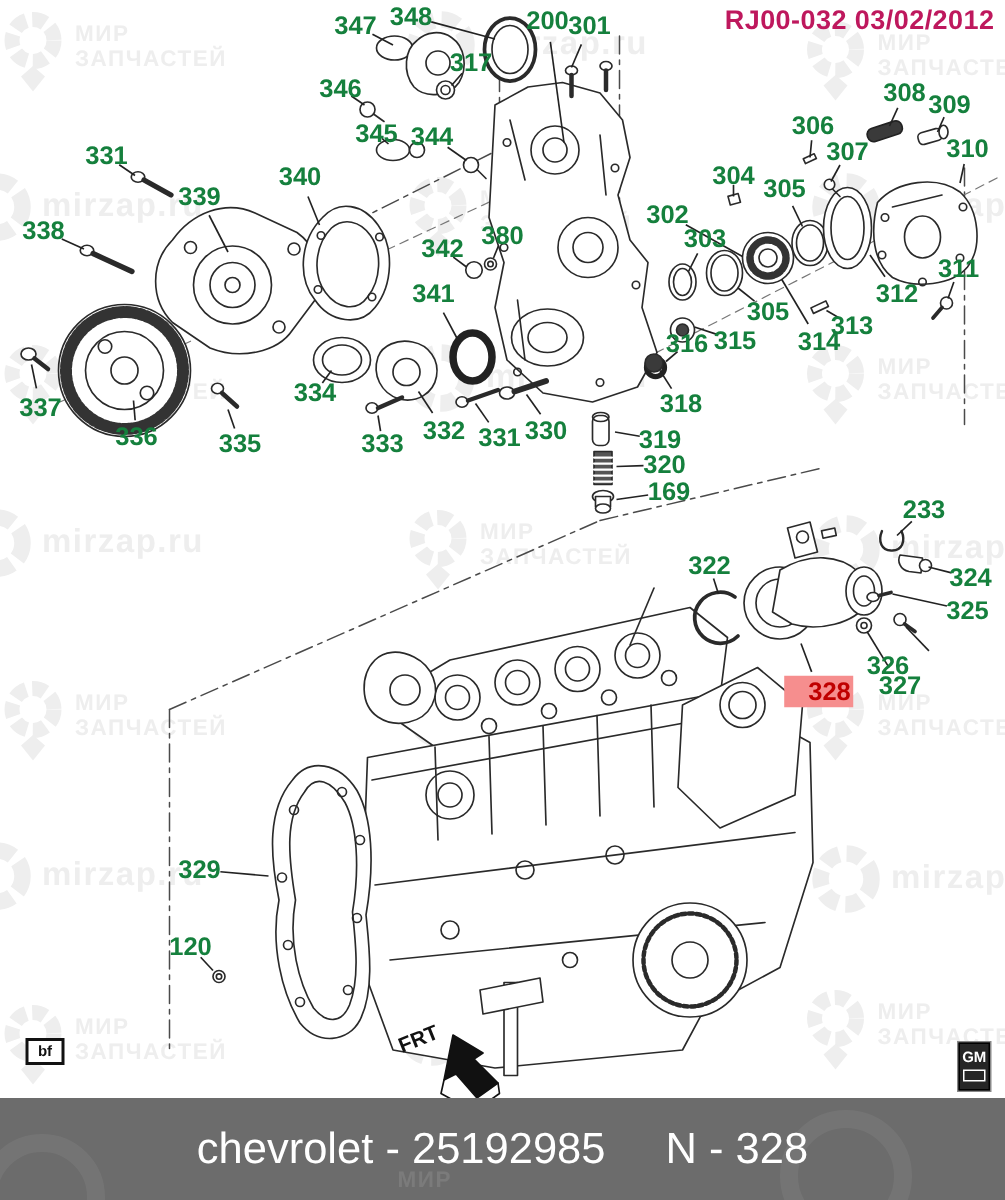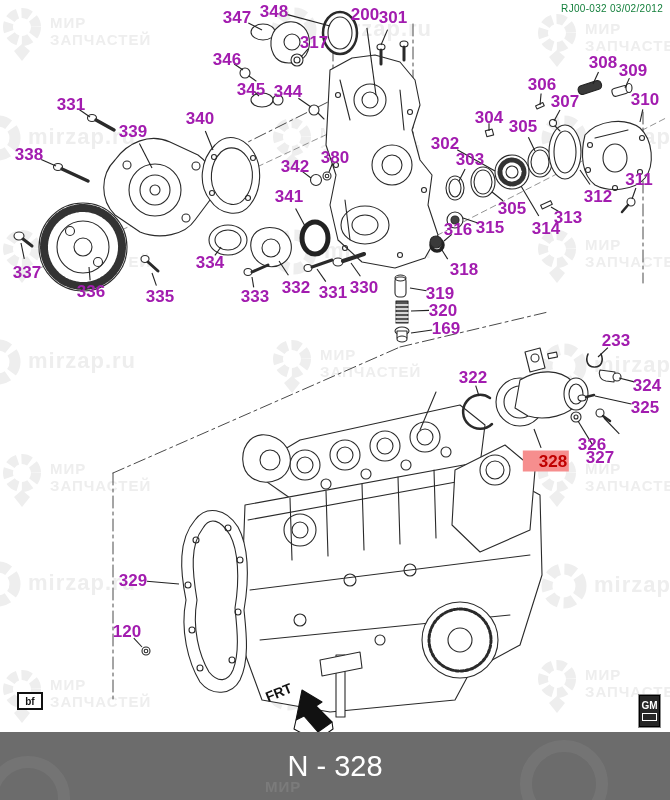--- a/index.html
+++ b/index.html
@@ -12,27 +12,27 @@
   .wm{position:absolute;display:flex;align-items:flex-start;white-space:nowrap;}
   .wm .wm-txt{font-weight:bold;color:#eeeeee;font-size:15px;line-height:17px;letter-spacing:1px;padding-top:8px;padding-left:6px;}
   .wm .wm-ru{font-weight:bold;color:#eeeeee;font-size:22px;letter-spacing:1px;padding-top:12px;padding-left:4px;}
   
   .art-layer{position:absolute;left:0;top:0;z-index:2;}
   
   .leader-layer{position:absolute;left:0;top:0;z-index:3;pointer-events:none;}
   .labels-layer{position:absolute;inset:0;z-index:4;}
   .plabel{
     position:absolute;transform:translate(-50%,-50%);
-    font-size:17px;font-weight:bold;color:#a21caf;line-height:1;
+    font-size:17px;font-weight:bold;color:#15803d;line-height:1;
     padding:2px 2px;cursor:pointer;
   }
   .plabel.hl{background:#f68e8e;color:#c00000;}
   .doc-code{
     position:absolute;top:3px;right:7px;z-index:5;
-    font-size:10px;font-weight:normal;color:#15803d;letter-spacing:0.3px;
+    font-size:18px;font-weight:bold;color:#be185d;letter-spacing:0.3px;
   }
   .bf-box{
     position:absolute;left:17px;top:692px;width:22px;height:14px;z-index:5;
     border:2px solid #111;display:flex;align-items:center;justify-content:center;
     font-size:10px;font-weight:bold;color:#111;background:#fff;
   }
   .gm-badge{
     position:absolute;left:639px;top:695px;width:19px;height:30px;z-index:5;
     background:#262626;border:1px solid #000;box-shadow:0 0 0 1px #888;
     display:flex;flex-direction:column;align-items:center;justify-content:center;gap:2px;
@@ -501,21 +501,21 @@
       <div class="plabel" style="left: 603px; top: 62px;">308</div>
       <div class="plabel" style="left: 633px; top: 70px;">309</div>
       <div class="plabel" style="left: 645px; top: 99px;">310</div>
       <div class="plabel" style="left: 639px; top: 179px;">311</div>
       <div class="plabel" style="left: 598px; top: 196px;">312</div>
       <div class="plabel" style="left: 568px; top: 217px;">313</div>
       <div class="plabel" style="left: 546px; top: 228px;">314</div>
       <div class="plabel" style="left: 490px; top: 227px;">315</div>
       <div class="plabel" style="left: 458px; top: 229px;">316</div>
       <div class="plabel" style="left: 512px; top: 208px;">305</div>
-      <div class="plabel" style="left: 464px; top: 269px; text-align: right;">318</div>
+      <div class="plabel" style="left: 454px; top: 269px; text-align: right;">318</div>
       <div class="plabel" style="left: 440px; top: 293px;">319</div>
       <div class="plabel" style="left: 443px; top: 310px;">320</div>
       <div class="plabel" style="left: 446px; top: 328px;">169</div>
       <div class="plabel" style="left: 27px; top: 272px;">337</div>
       <div class="plabel" style="left: 91px; top: 291px;">336</div>
       <div class="plabel" style="left: 160px; top: 296px;">335</div>
       <div class="plabel" style="left: 210px; top: 262px;">334</div>
       <div class="plabel" style="left: 255px; top: 296px;">333</div>
       <div class="plabel" style="left: 296px; top: 287px;">332</div>
       <div class="plabel" style="left: 333px; top: 292px;">331</div>
@@ -537,15 +537,16 @@
 
   <div class="gm-badge">
     <div class="gm-txt">GM</div>
     <div class="gm-sub"></div>
   </div>
 
   <div class="footer-bar">
     <div class="bar-wm-circle" style="left:-14px;top:24px;width:60px;height:60px;"></div>
     <div class="bar-wm-circle" style="left:520px;top:8px;width:64px;height:64px;"></div>
     <div class="bar-wm-txt">МИР</div>
+    <span>chevrolet - 25192985</span>
     <span>N - 328</span>
   </div>
 </div>
 
 </body></html>

